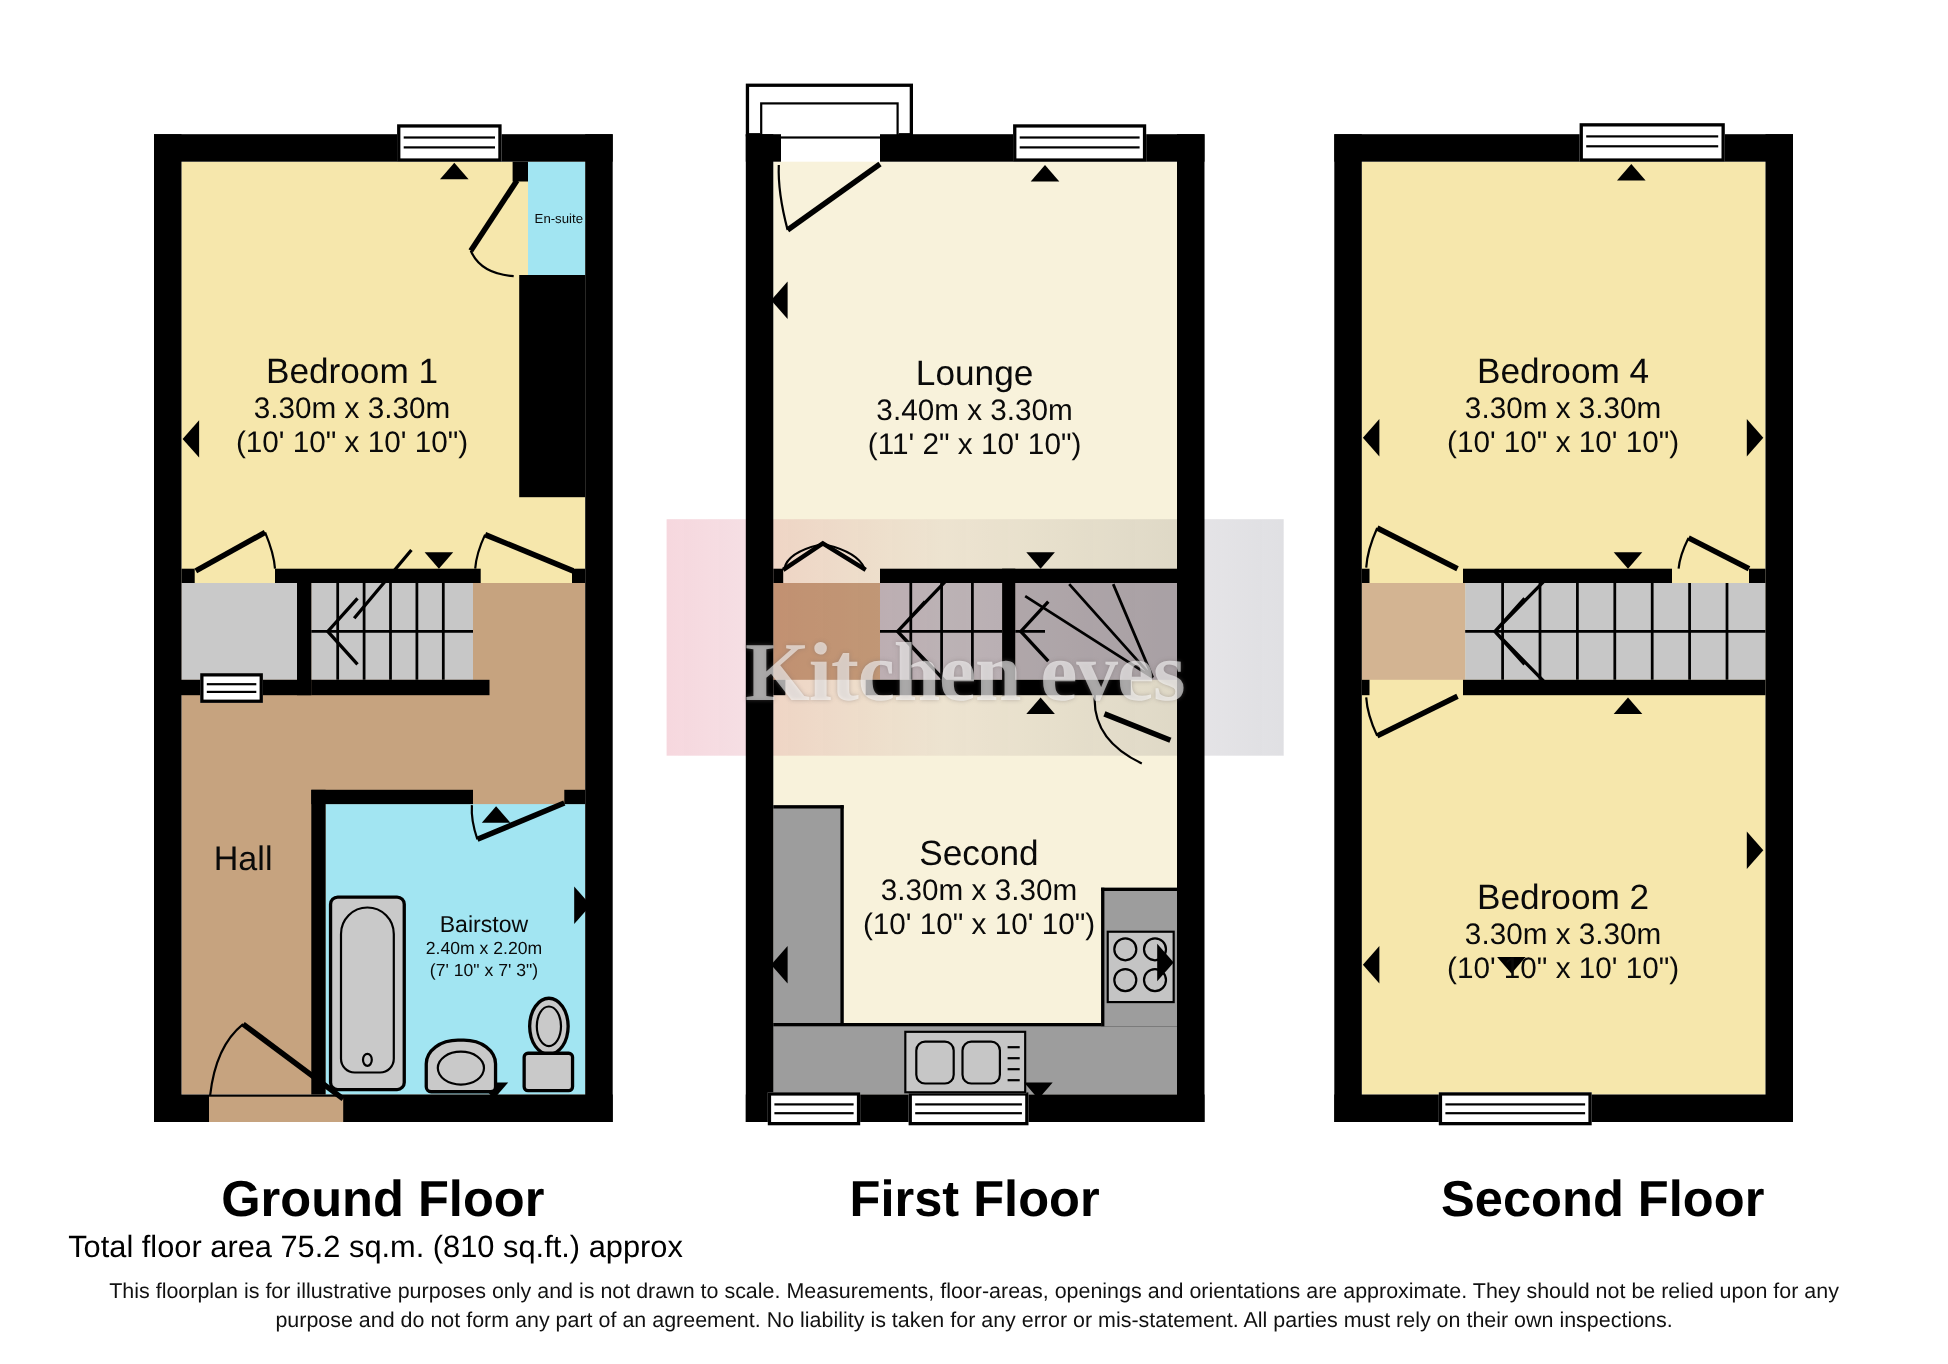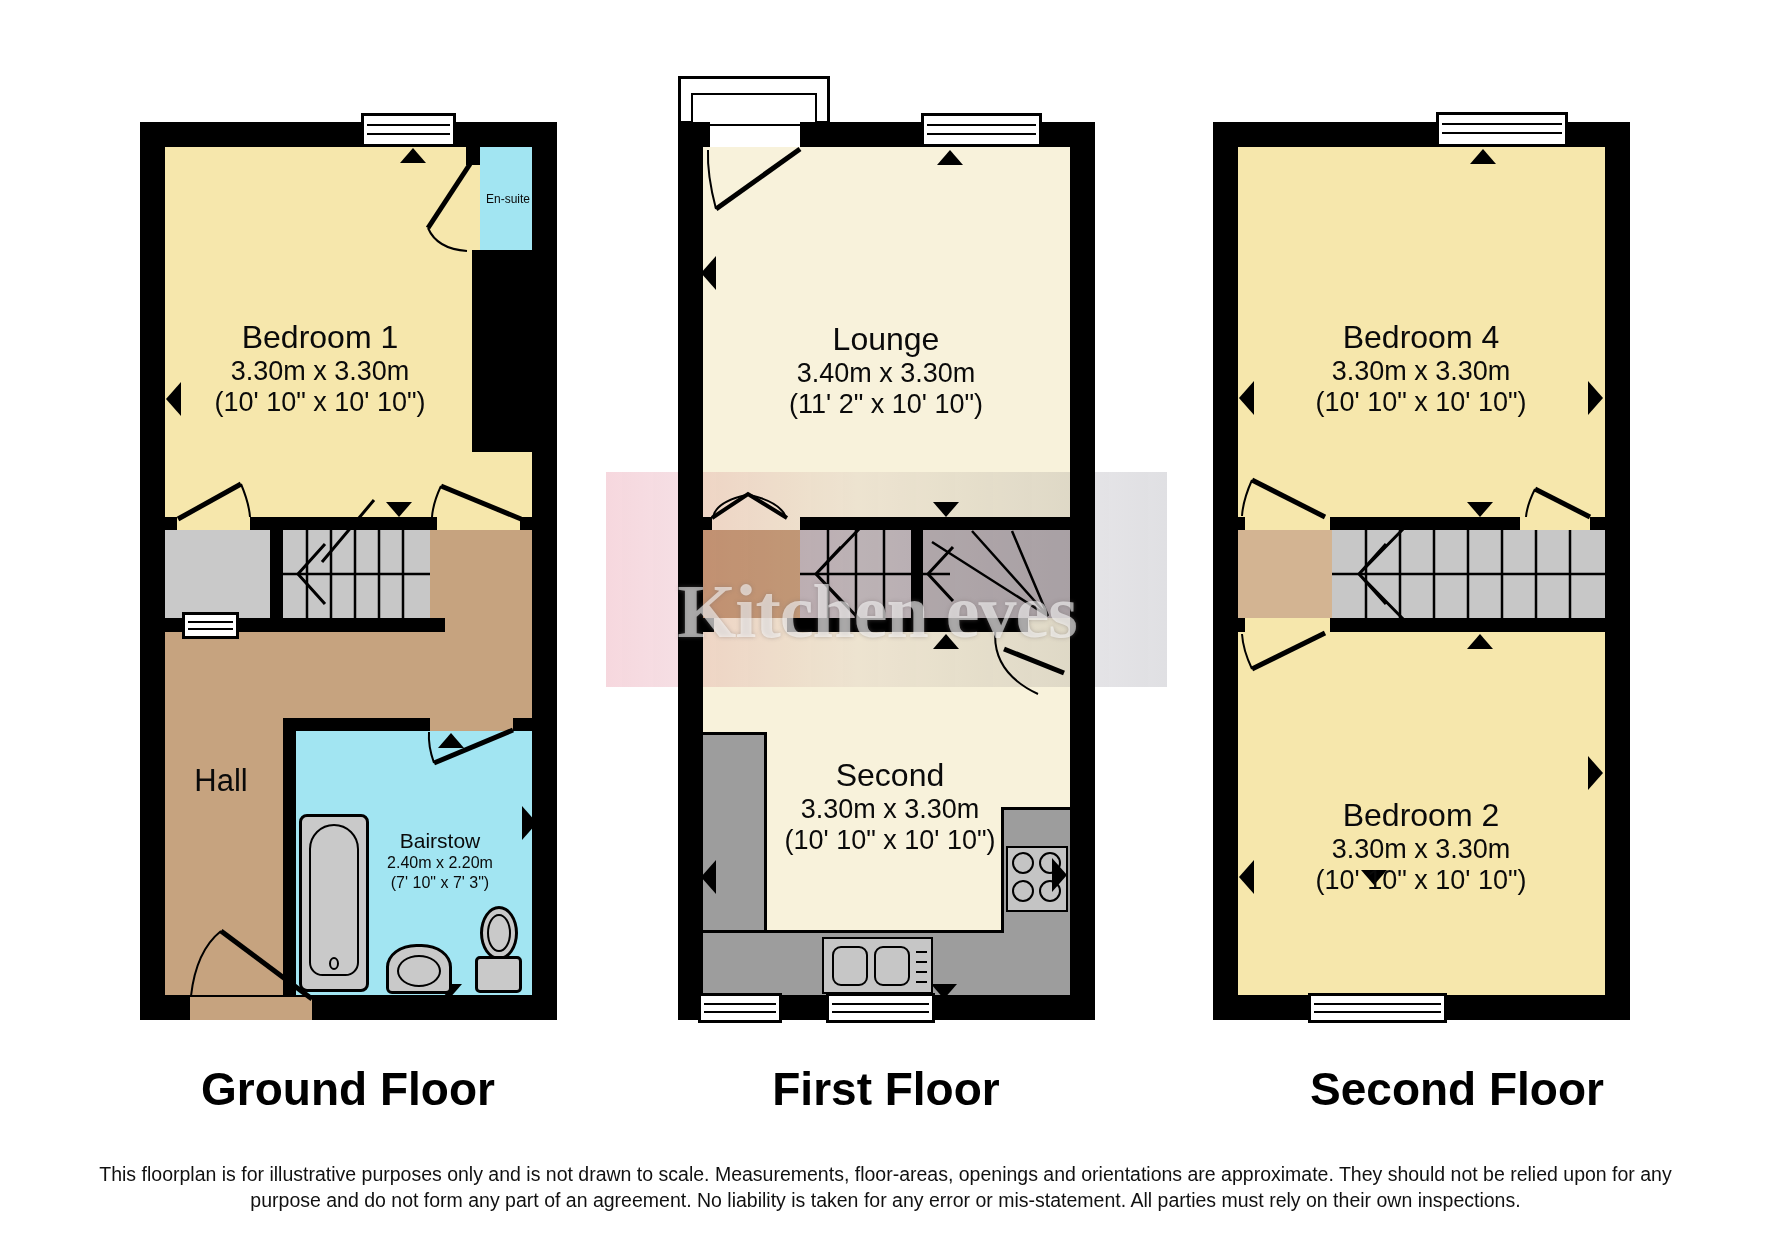--- a/index.html
+++ b/index.html
@@ -263,16 +263,17 @@
     </g>
   </svg>
 
   <div id="wm-band"></div>
   <div id="wm-text">Kitchen eves</div>
 
   <div class="floor-label" style="left:886px;top:1062px;">First Floor</div>
   <div class="floor-label" style="left:348px;top:1062px;">Ground Floor</div>
   <div class="floor-label" style="left:1421px;top:1062px;margin-left:36px;">Second Floor</div>
 
+  <div id="footer-total">Total floor area 75.2 sq.m. (810 sq.ft.) approx</div>
   <div class="disc" style="top:1163px;">This floorplan is for illustrative purposes only and is not drawn to scale. Measurements, floor-areas, openings and orientations are approximate. They should not be relied upon for any</div>
   <div class="disc" style="top:1189px;">purpose and do not form any part of an agreement. No liability is taken for any error or mis-statement. All parties must rely on their own inspections.</div>
 
 </div>
 
 </body></html>

